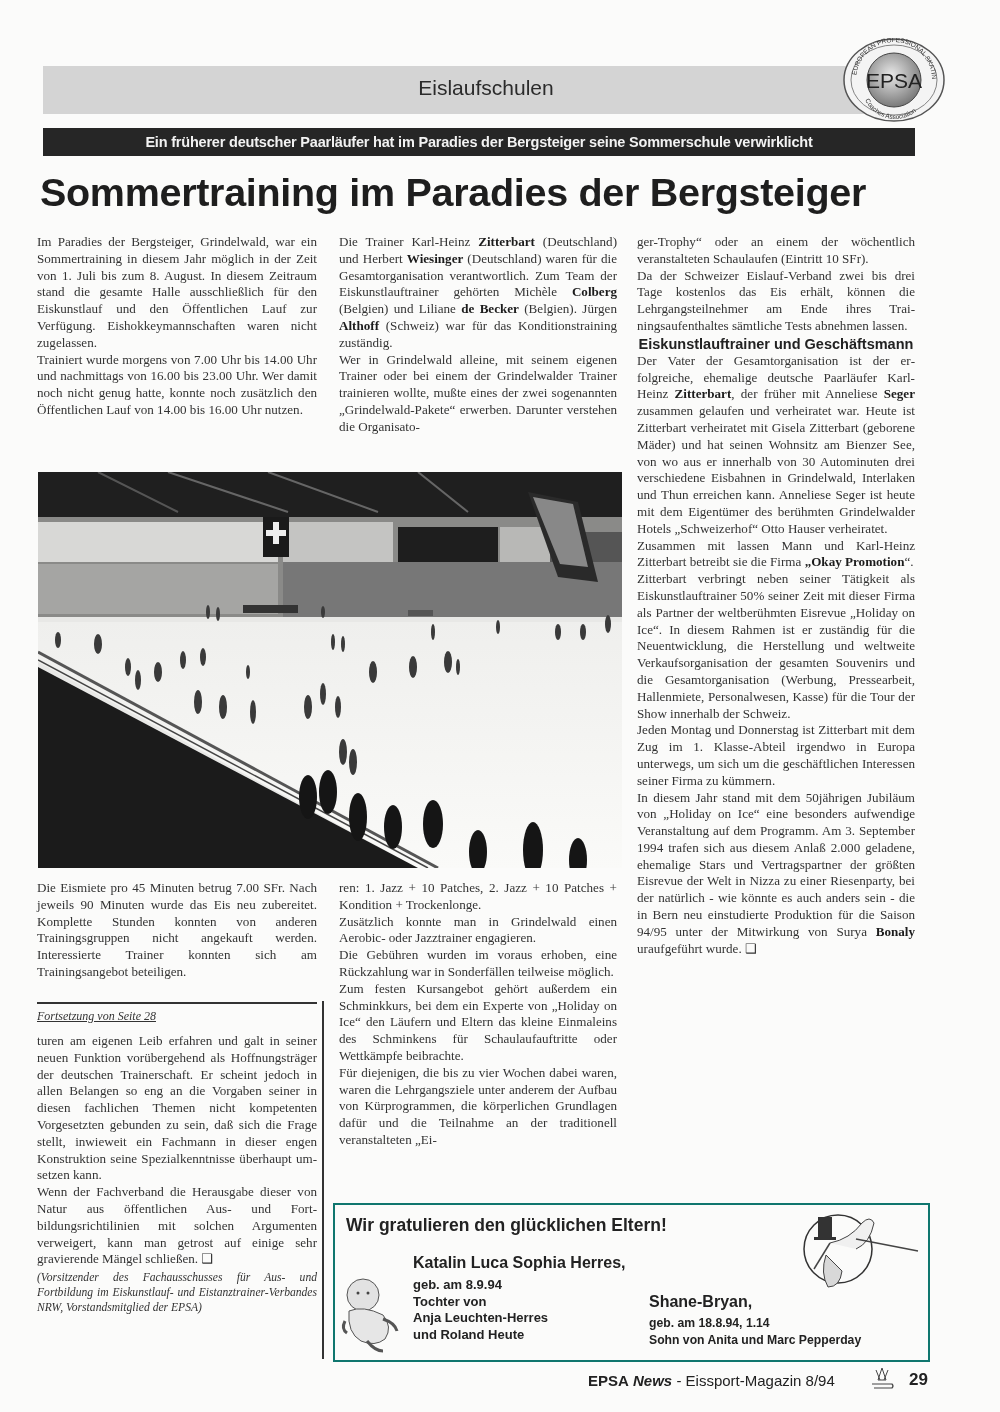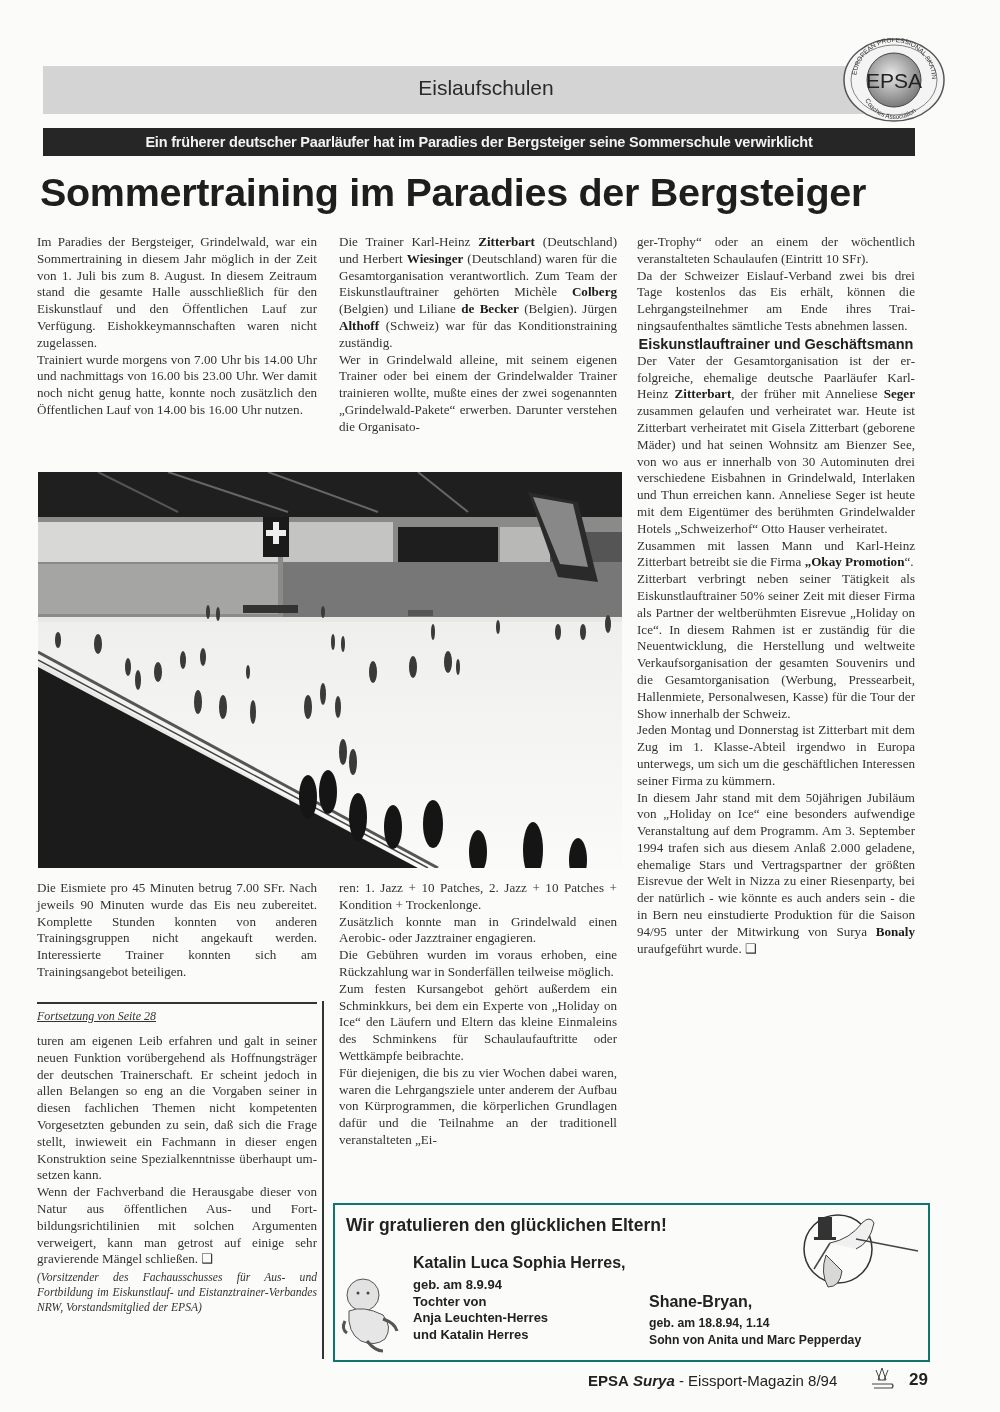--- a/index.html
+++ b/index.html
@@ -207,21 +207,21 @@
       <path d="M44,44 Q56,48 58,56" fill="none" stroke="#555" stroke-width="3"></path>
       <path d="M28,66 Q36,76 44,76" fill="none" stroke="#555" stroke-width="3"></path>
       <path d="M6,46 Q2,54 8,58" fill="none" stroke="#555" stroke-width="3"></path>
     </svg>
   </div>
   <div class="b1name">Katalin Luca Sophia Herres,</div>
   <div class="b1lines">
     <div>geb. am 8.9.94</div>
     <div>Tochter von</div>
     <div>Anja Leuchten-Herres</div>
-    <div>und Katalin Herres</div>
+    <div>und Roland Heute</div>
   </div>
   <div class="stork">
     <svg width="122" height="82" viewBox="0 0 122 82">
       <circle cx="38" cy="40" r="34" fill="none" stroke="#333" stroke-width="1.5"></circle>
       <rect x="18" y="8" width="14" height="22" fill="#333"></rect>
       <rect x="14" y="28" width="22" height="3" fill="#333"></rect>
       <path d="M30,34 Q50,30 62,14 Q70,6 74,14 Q70,34 56,40" fill="#f0f0f0" stroke="#444" stroke-width="1"></path>
       <path d="M56,30 L118,42" stroke="#444" stroke-width="1.5"></path>
       <path d="M30,34 L14,60" stroke="#444" stroke-width="1.5"></path>
       <path d="M26,46 Q20,64 28,78 Q40,78 42,62 Z" fill="#d8d8d8" stroke="#444" stroke-width="1"></path>
@@ -229,21 +229,21 @@
   </div>
   <div class="b2name">Shane-Bryan,</div>
   <div class="b2lines">
     <div>geb. am 18.8.94, 1.14</div>
     <div>Sohn von Anita und Marc Pepperday</div>
   </div>
 </div>
 
 <div class="abs footer">
   <span class="brand">EPSA</span>
-  <span class="news">Surya</span><span> - Eissport-Magazin 8/94</span>
+  <span class="news">News</span><span> - Eissport-Magazin 8/94</span>
   <span class="skater">
     <svg width="28" height="24" viewBox="0 0 28 24">
       <path d="M14,2 L10,14 L18,14 Z" fill="none" stroke="#444" stroke-width="1"></path>
       <path d="M8,4 L12,14 M20,4 L16,14" stroke="#444" stroke-width="1"></path>
       <path d="M4,18 L24,18 Q26,20 24,22 L6,22" fill="none" stroke="#444" stroke-width="1.2"></path>
     </svg>
   </span>
   <span class="pnum">29</span>
 </div>
 

